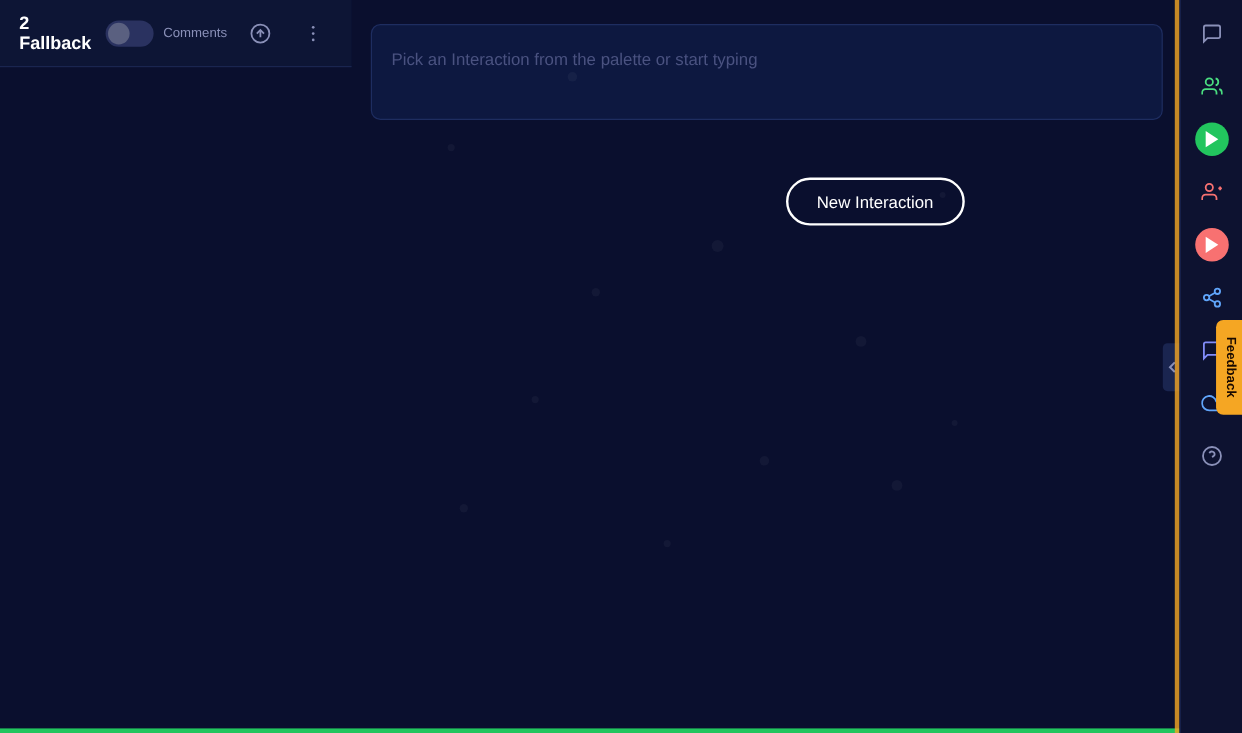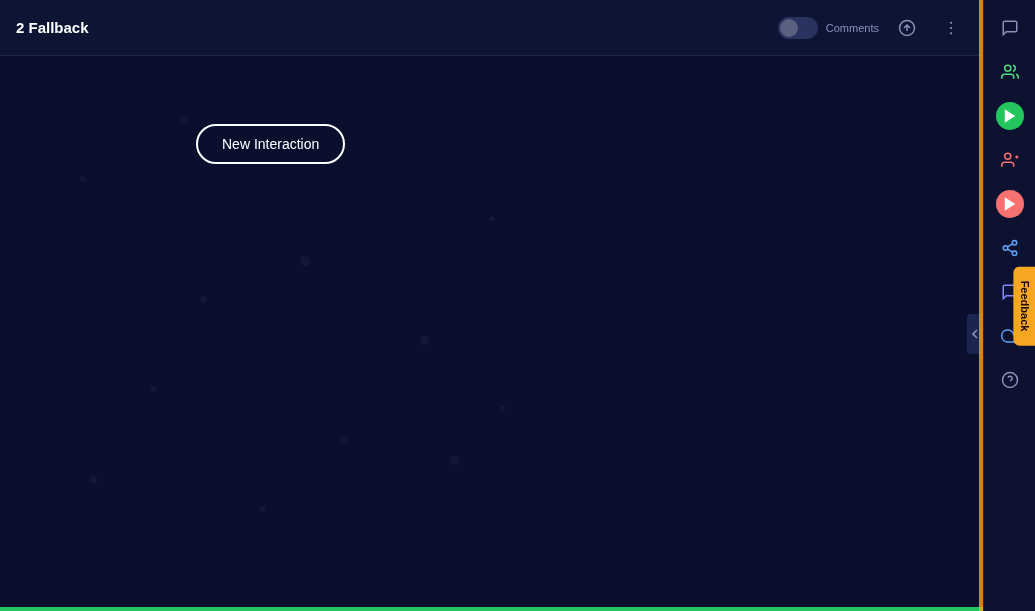--- a/index.html
+++ b/index.html
@@ -10,21 +10,21 @@
       font-family: -apple-system, BlinkMacSystemFont, 'Segoe UI', sans-serif;
       display: flex;
       overflow: hidden;
       position: relative;
     }
 
     
     .main-area {
       flex: 1;
       display: flex;
-      flex-direction: column;
+      flex-direction: row;
       min-width: 0;
       position: relative;
     }
 
     
     .top-bar {
       display: flex;
       align-items: center;
       padding: 0 16px;
       height: 56px;
@@ -259,22 +259,25 @@
       <div class="dot" style="width:7px;height:7px;top:240px;left:200px;"></div>
       <div class="dot" style="width:9px;height:9px;top:280px;left:420px;"></div>
       <div class="dot" style="width:6px;height:6px;top:330px;left:150px;"></div>
       <div class="dot" style="width:8px;height:8px;top:380px;left:340px;"></div>
       <div class="dot" style="width:5px;height:5px;top:350px;left:500px;"></div>
       <div class="dot" style="width:7px;height:7px;top:420px;left:90px;"></div>
       <div class="dot" style="width:6px;height:6px;top:450px;left:260px;"></div>
       <div class="dot" style="width:9px;height:9px;top:400px;left:450px;"></div>
     </div>
 
-
-    <div style="margin-top:24px; display:flex; justify-content:flex-start; width:660px;">
+    <div class="interaction-input">
+      <span>Pick an Interaction from the palette or start typing</span>
+    </div>
+
+    <div style="margin-top:24px; display:flex; justify-content:center; width:660px;">
       <button class="new-interaction-btn">New Interaction</button>
     </div>
 
     <div class="collapse-handle">
       <svg width="10" height="10" viewBox="0 0 24 24" fill="none" stroke="#8a90b8" stroke-width="2.5">
         <polyline points="15 18 9 12 15 6"></polyline>
       </svg>
     </div>
   </div>
 

